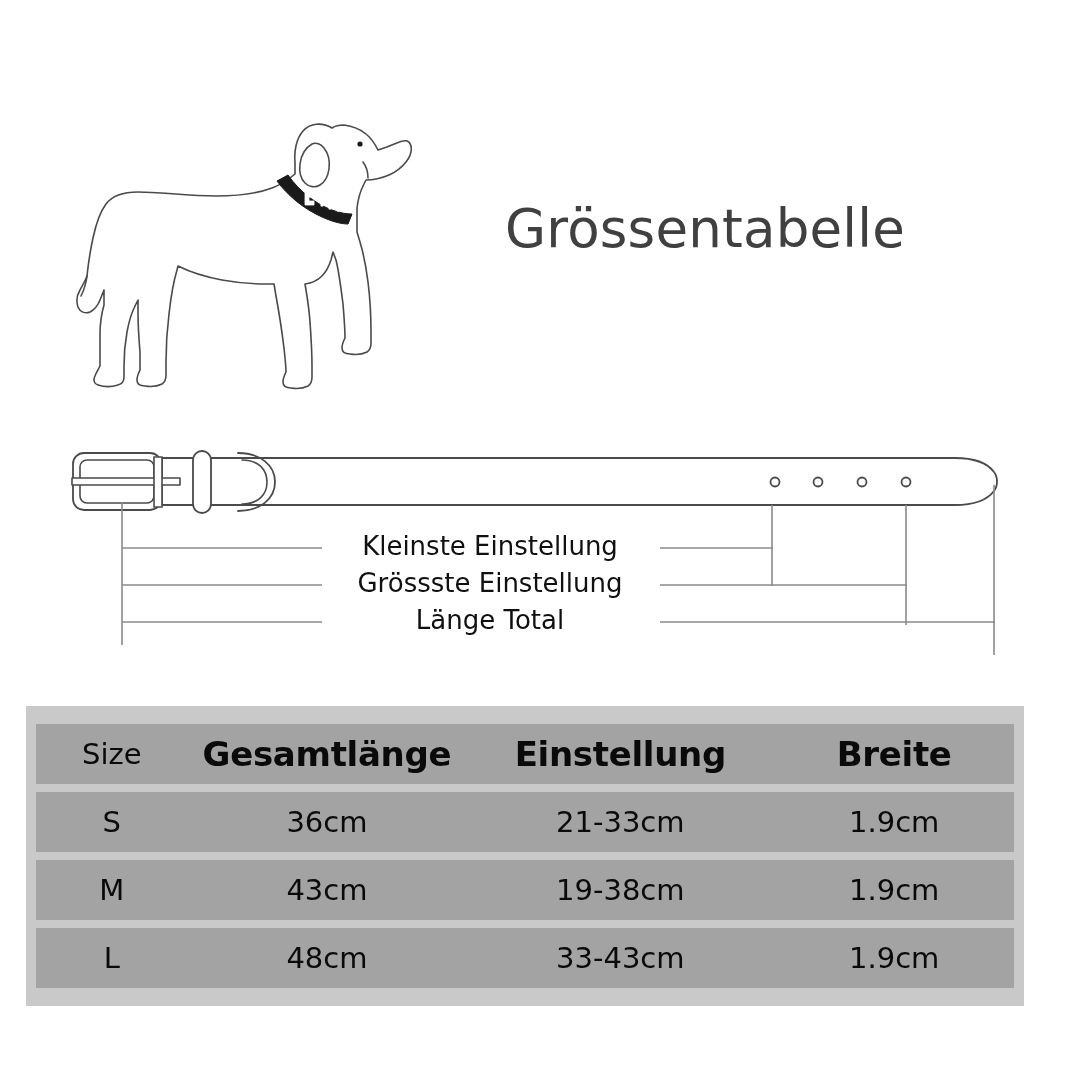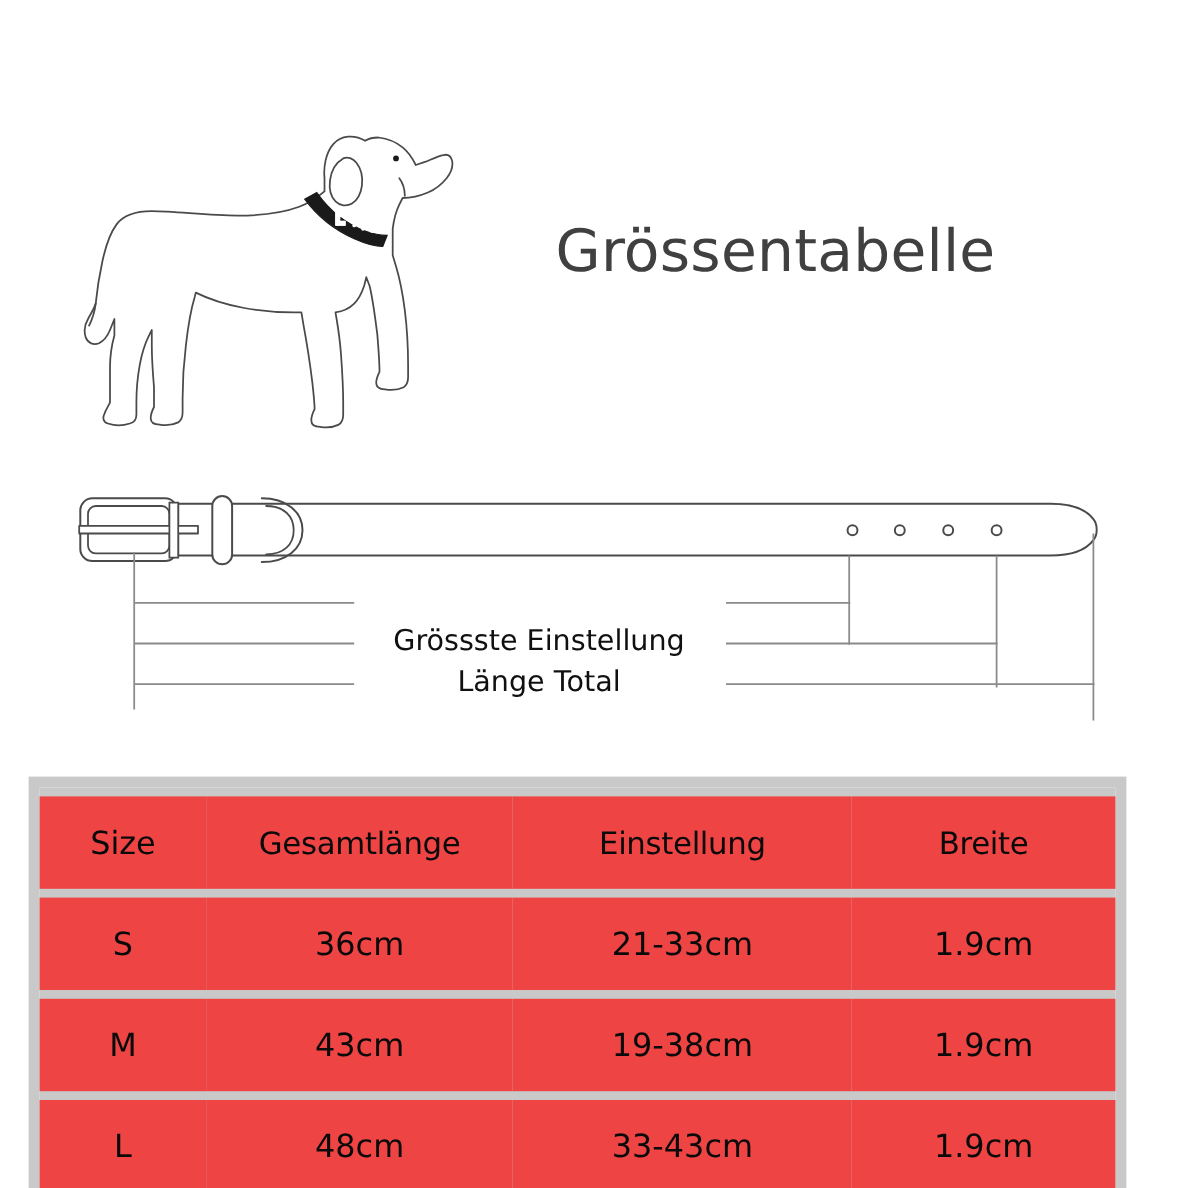--- a/index.html
+++ b/index.html
@@ -75,32 +75,32 @@
     box-sizing: border-box;
     border-collapse: separate;
   }
   #size-table table {
     width: 100%;
     border-collapse: separate;
     border-spacing: 0px 8px;
     background: #c9c9c9;
   }
   #size-table td, #size-table th {
-    background: #ef4444;
+    background: #a3a3a3;
     text-align: center;
     vertical-align: middle;
-    padding: 12px;
+    padding: 0;
     height: 60px;
     font-size: 29px;
     font-weight: 400;
     color: #0a0a0a;
   }
   #size-table thead th {
-    font-size: 28px;
-    font-weight: 400;
+    font-size: 34px;
+    font-weight: 700;
     letter-spacing: -0.3px;
   }
   #size-table thead th.col-size {
     font-weight: 400;
     font-size: 29px;
     letter-spacing: 0;
   }
   .col-size      { width: 15.5%; }
   .col-total     { width: 28.5%; }
   .col-adjust    { width: 31.5%; }
@@ -263,20 +263,21 @@
       <line x1="72" y1="155" x2="272" y2="155"></line>
       <line x1="610" y1="155" x2="857" y2="155"></line>
       <line x1="856" y1="75" x2="856" y2="195"></line>
 
       <line x1="72" y1="192" x2="272" y2="192"></line>
       <line x1="610" y1="192" x2="945" y2="192"></line>
       <line x1="944" y1="55" x2="944" y2="225"></line>
     </g>
   </svg>
 
+  <div class="measure-label" id="label-kleinste">Kleinste Einstellung</div>
   <div class="measure-label" id="label-groesste">Grössste Einstellung</div>
   <div class="measure-label" id="label-laenge">Länge Total</div>
 
   <div id="size-table">
     <table>
       <thead>
         <tr>
           <th class="col-size">Size</th>
           <th class="col-total">Gesamtlänge</th>
           <th class="col-adjust">Einstellung</th>

